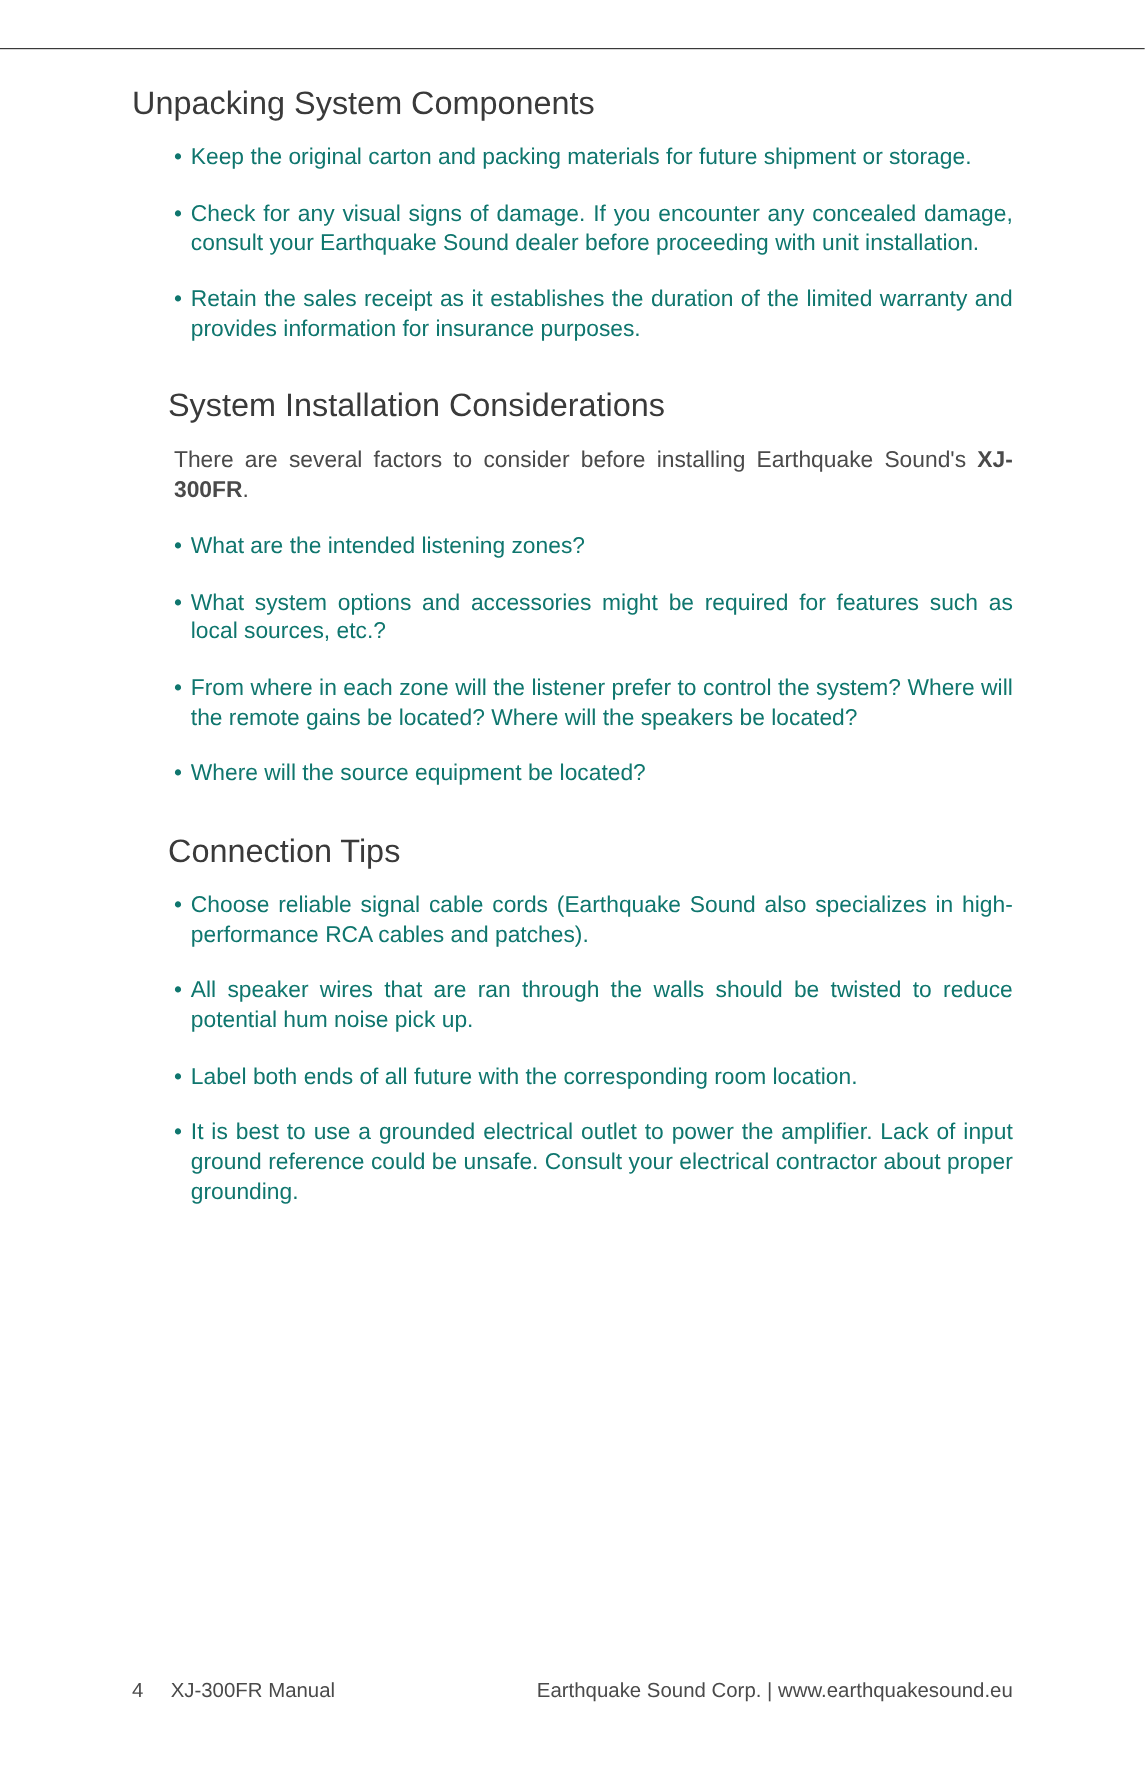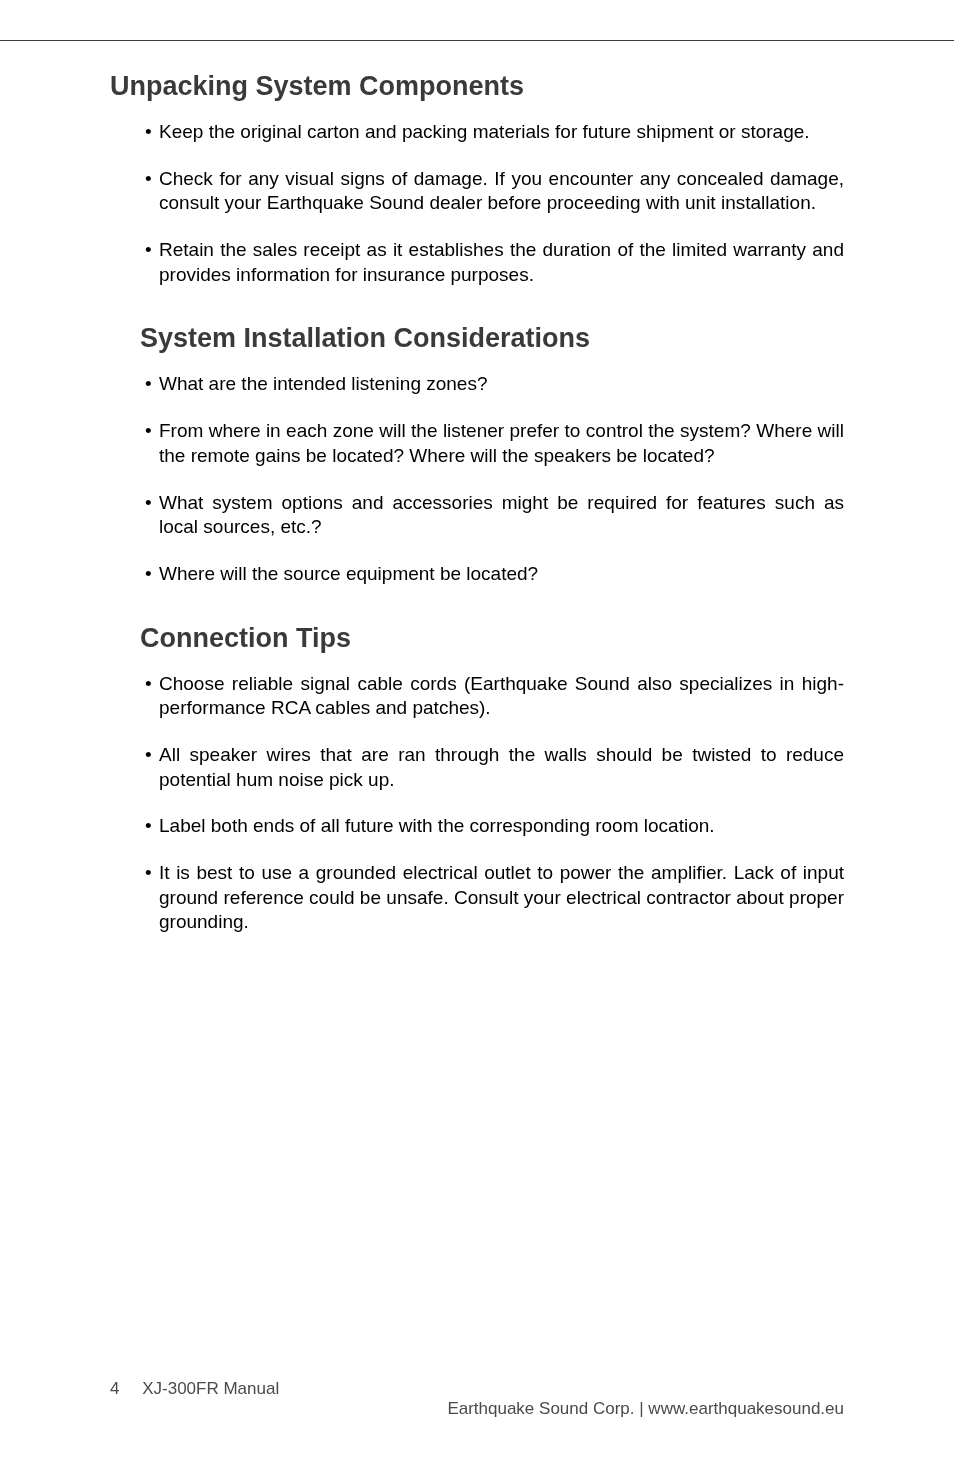--- a/index.html
+++ b/index.html
@@ -17,36 +17,36 @@
   }
   .top-rule {
     border-top: 1.5px solid #3a3a3a;
     margin: 40px 0 0 0;
   }
   .content {
     padding: 20px 110px 0 110px;
   }
   h2 {
     font-size: 27px;
-    font-weight: bold;
+    font-weight: normal;
     color: #3a3a3a;
     margin-bottom: 18px;
     margin-top: 10px;
   }
   h2.section-gap {
     margin-top: 36px;
     margin-left: 30px;
   }
   .indent {
     padding-left: 35px;
   }
   .bullet-item {
     font-size: 19px;
     line-height: 1.3;
-    color: #000000;
+    color: #0f766e;
     margin-bottom: 22px;
     text-align: justify;
     position: relative;
     padding-left: 14px;
   }
   .bullet-item::before {
     content: "•";
     position: absolute;
     left: 0;
     top: 0;
@@ -63,21 +63,20 @@
   }
   .footer {
     position: absolute;
     bottom: 56px;
     left: 0;
     width: 100%;
     padding: 0 110px;
     font-size: 17px;
     color: #4a4a4a;
     display: flex;
-    flex-direction: column;
   }
   .footer-left {
     flex: 0 0 auto;
   }
   .footer-center {
     flex: 1;
     text-align: right;
   }
   .page-num {
     margin-right: 18px;
@@ -92,23 +91,26 @@
 
   <h2>Unpacking System Components</h2>
   <div class="indent">
     <div class="bullet-item">Keep the original carton and packing materials for future shipment or storage.</div>
     <div class="bullet-item">Check for any visual signs of damage. If you encounter any concealed damage, consult your Earthquake Sound dealer before proceeding with unit installation.</div>
     <div class="bullet-item">Retain the sales receipt as it establishes the duration of the limited warranty and provides information for insurance purposes.</div>
   </div>
 
   <h2 class="section-gap">System Installation Considerations</h2>
   <div class="indent">
+    <p class="intro-para">
+      <span>There are several factors to consider before installing Earthquake Sound's </span><span class="bold">XJ-300FR</span><span>.</span>
+    </p>
     <div class="bullet-item">What are the intended listening zones?</div>
+    <div class="bullet-item">What system options and accessories might be required for features such as local sources, etc.?</div>
     <div class="bullet-item">From where in each zone will the listener prefer to control the system? Where will the remote gains be located? Where will the speakers be located?</div>
-    <div class="bullet-item">What system options and accessories might be required for features such as local sources, etc.?</div>
     <div class="bullet-item">Where will the source equipment be located?</div>
   </div>
 
   <h2 class="section-gap">Connection Tips</h2>
   <div class="indent">
     <div class="bullet-item">Choose reliable signal cable cords (Earthquake Sound also specializes in high-performance RCA cables and patches).</div>
     <div class="bullet-item">All speaker wires that are ran through the walls should be twisted to reduce potential hum noise pick up.</div>
     <div class="bullet-item">Label both ends of all future with the corresponding room location.</div>
     <div class="bullet-item">It is best to use a grounded electrical outlet to power the amplifier. Lack of input ground reference could be unsafe. Consult your electrical contractor about proper grounding.</div>
   </div>

